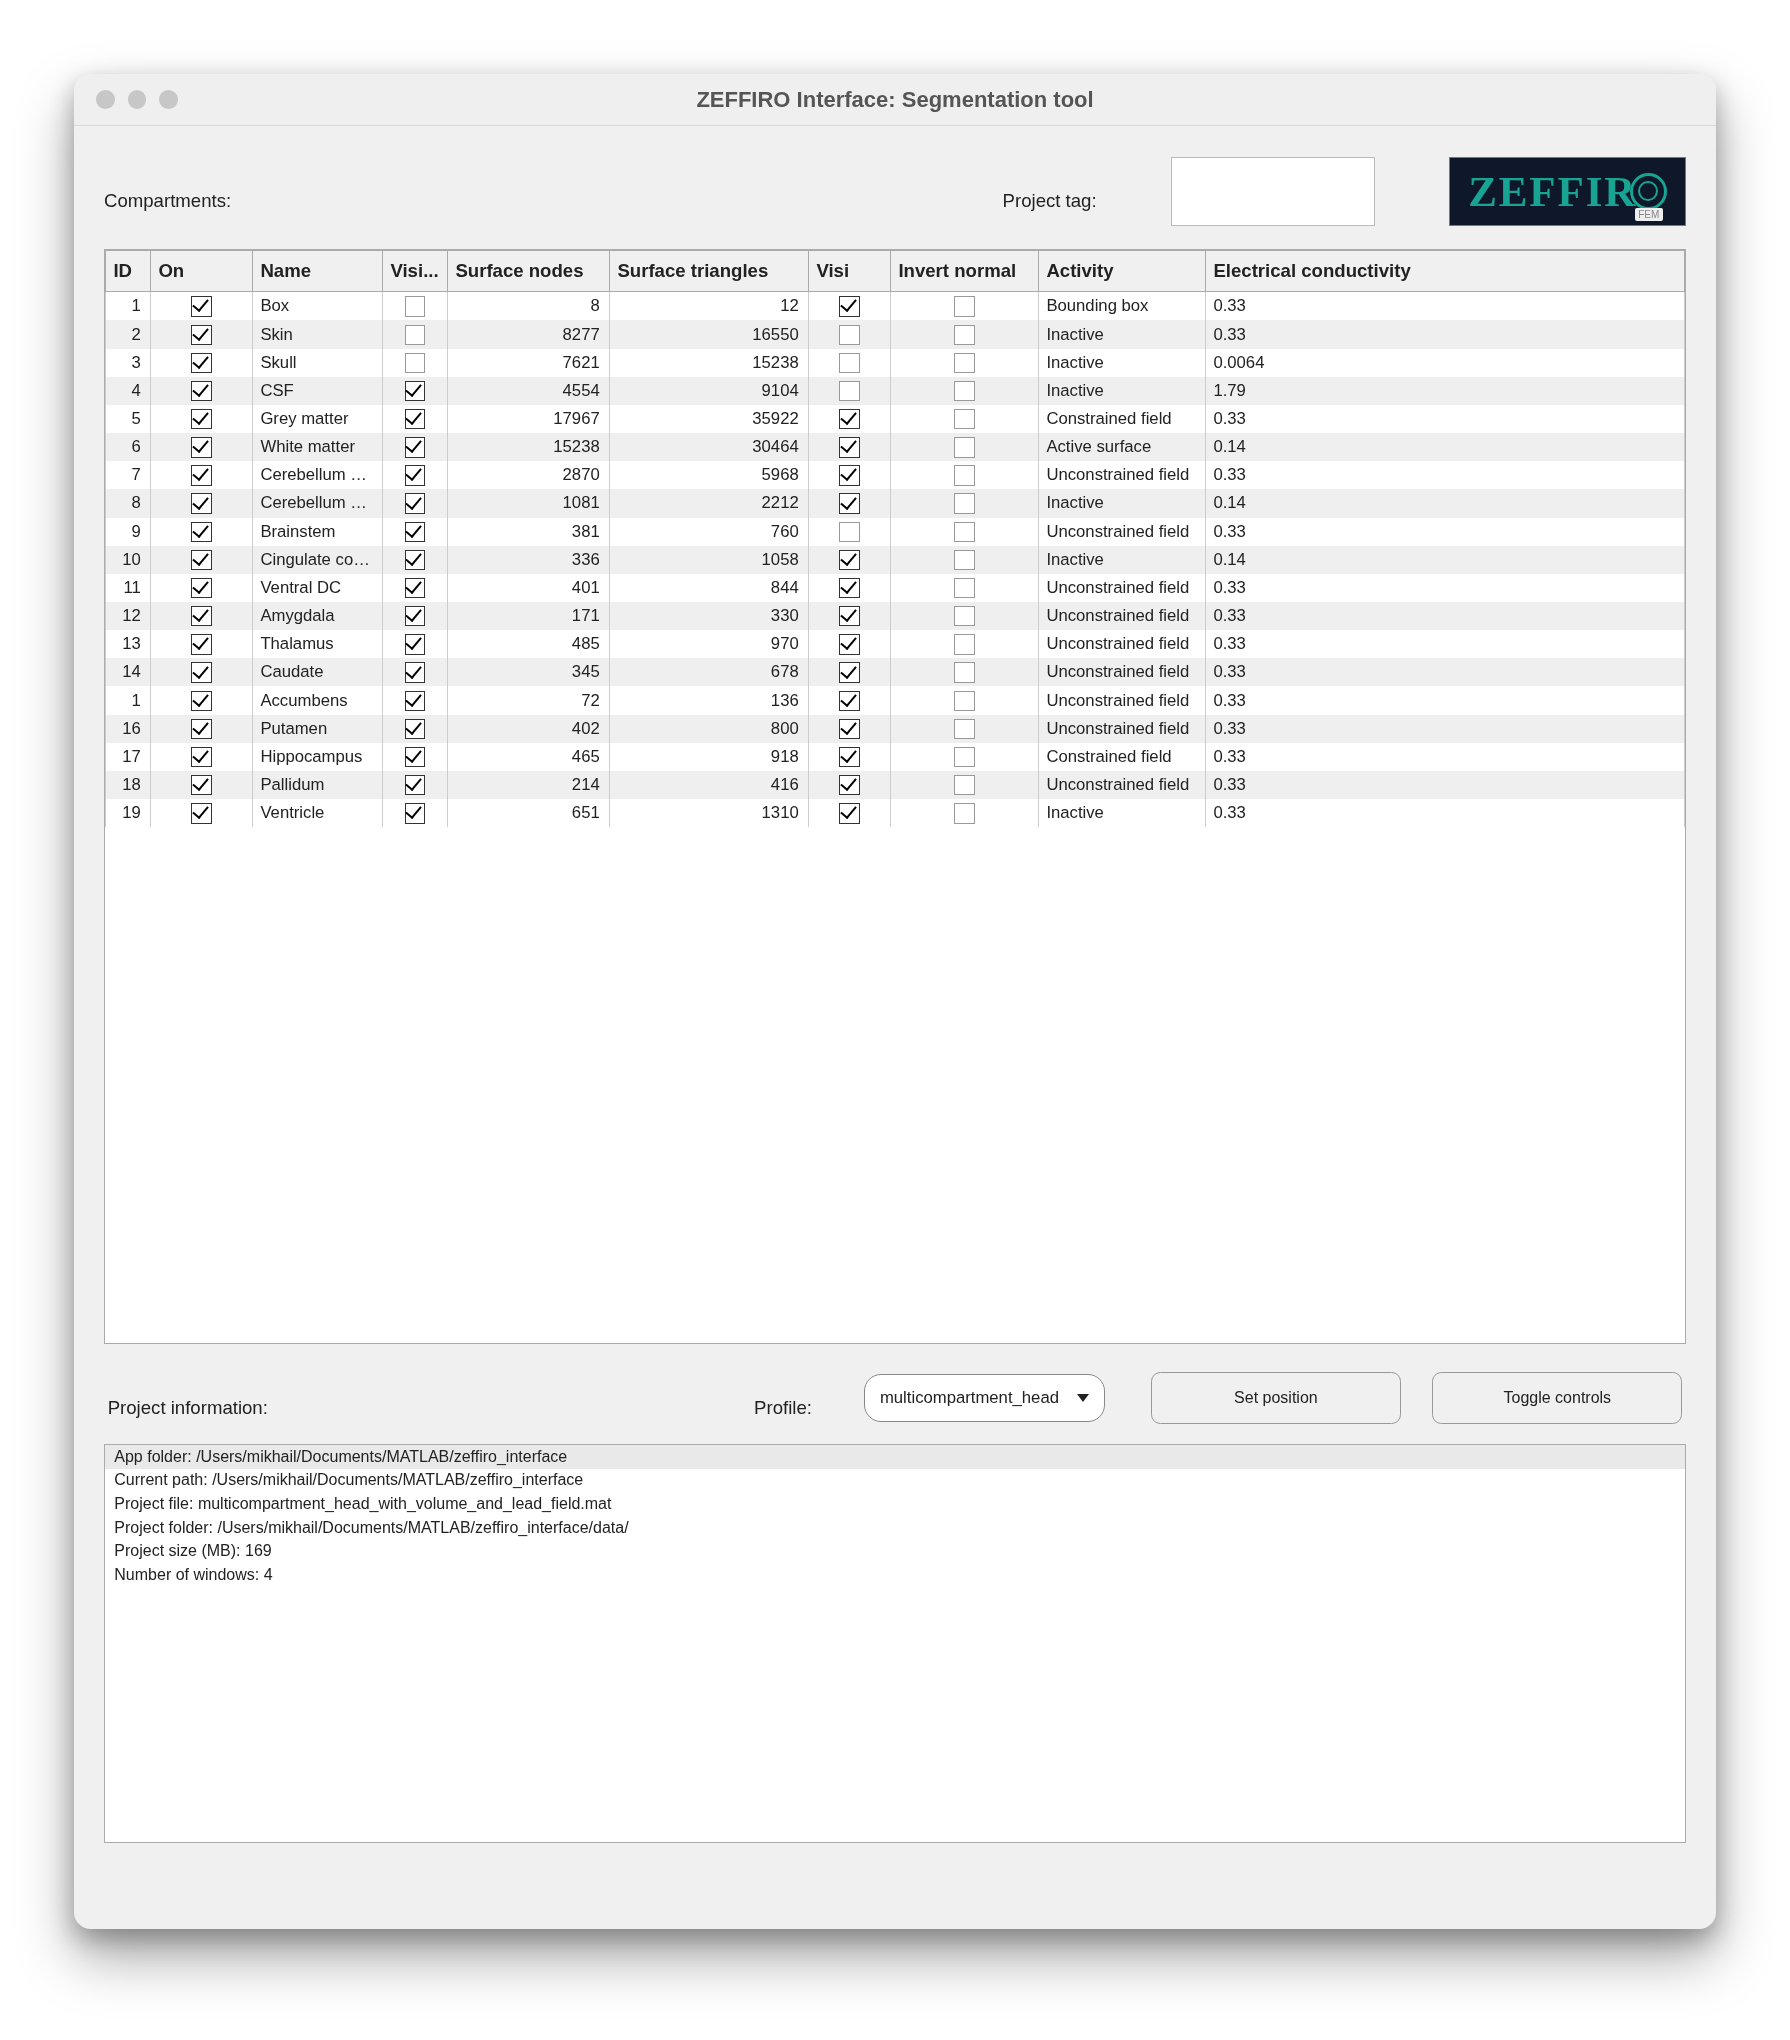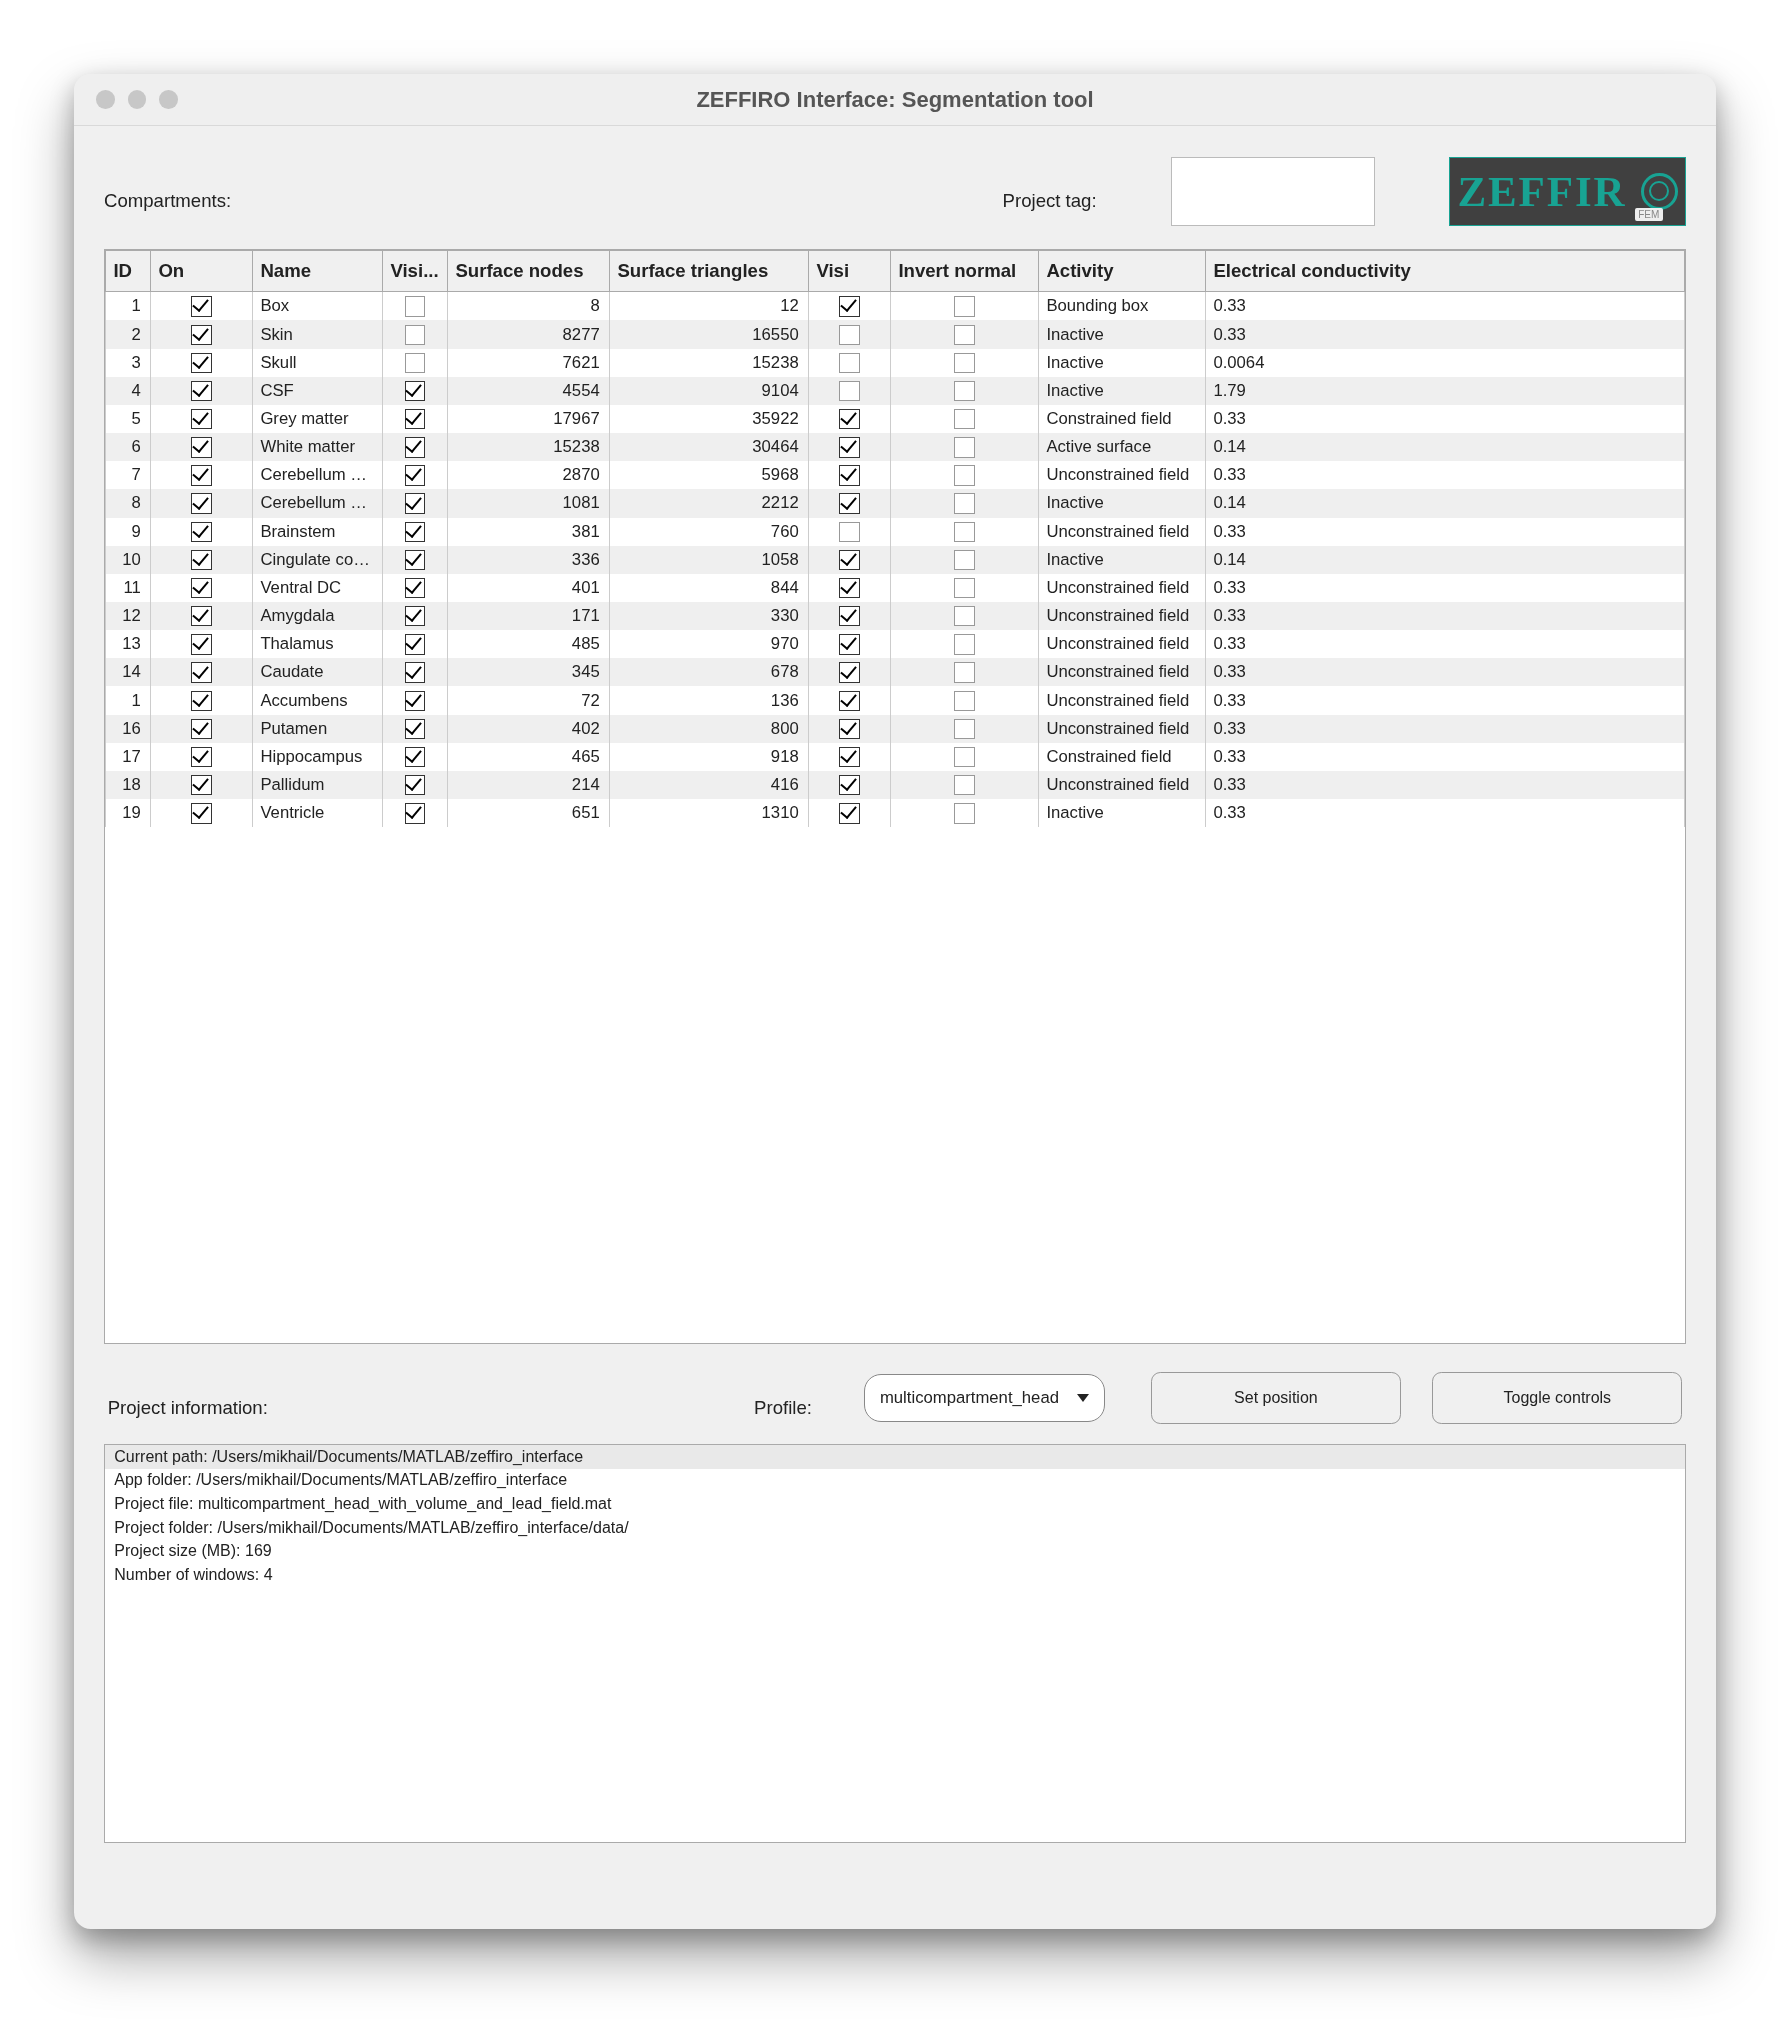--- a/index.html
+++ b/index.html
@@ -75,24 +75,24 @@
   .tagbox {
     width: 204px;
     height: 69px;
     background: #fff;
     border: 0.9px solid #bbb;
   }
   .logo {
     width: 237px;
     height: 69px;
     border: 1.9px solid #18a393;
-    background: #404040;
+    background: #0f172a;
     display: flex;
     align-items: center;
-    justify-content: space-between;
+    justify-content: center;
     position: relative;
     padding: 0 7.4px;
   }
   .logo-text {
     font-family: Georgia, 'Times New Roman', serif;
     font-size: 43px;
     letter-spacing: 1.9px;
     color: #18a393;
     font-weight: 600;
   }
@@ -551,22 +551,22 @@
           <span>multicompartment_head</span>
           <span class="dd-arrow"></span>
         </div>
         <div style="width:22px"></div>
         <div class="btn wide">Set position</div>
         <div style="width:7.4px"></div>
         <div class="btn wide">Toggle controls</div>
       </div>
 
       <div class="infobox" id="infobox">
+          <div class="info-line">App folder: /Users/mikhail/Documents/MATLAB/zeffiro_interface</div>
           <div class="info-line">Current path: /Users/mikhail/Documents/MATLAB/zeffiro_interface</div>
-          <div class="info-line">App folder: /Users/mikhail/Documents/MATLAB/zeffiro_interface</div>
           <div class="info-line">Project file: multicompartment_head_with_volume_and_lead_field.mat</div>
           <div class="info-line">Project folder: /Users/mikhail/Documents/MATLAB/zeffiro_interface/data/</div>
           <div class="info-line">Project size (MB): 169</div>
           <div class="info-line">Number of windows: 4</div>
         </div>
 
     </div>
   </div>
 </div>
 

